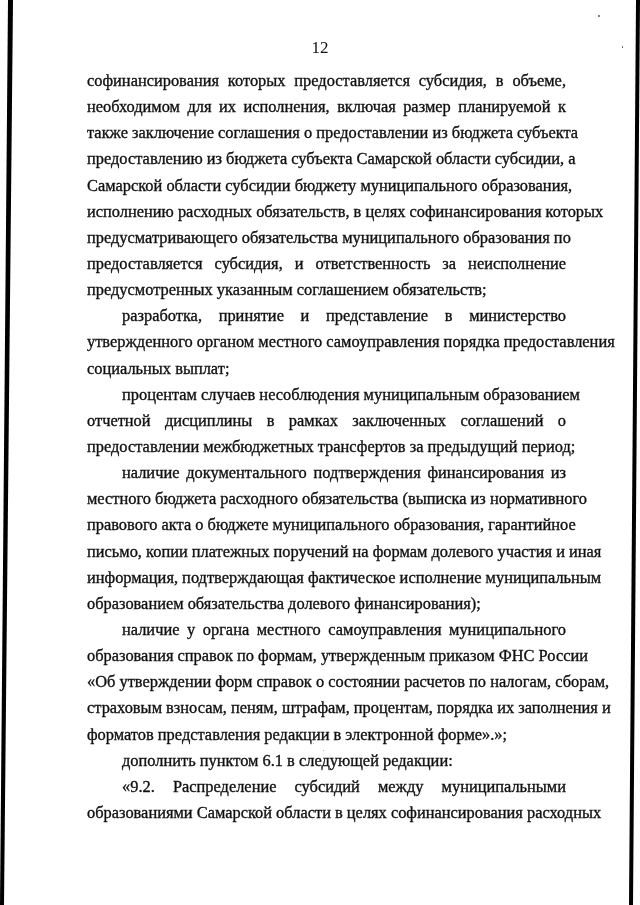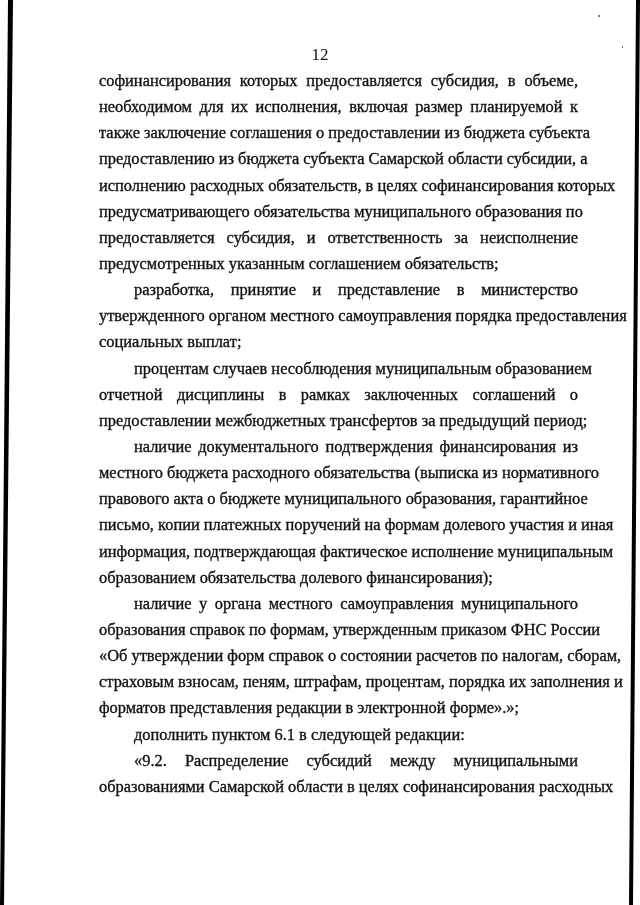--- a/index.html
+++ b/index.html
@@ -5,25 +5,25 @@
   html, body { margin: 0; padding: 0; }
   body {
     width: 640px; height: 905px; overflow: hidden;
     background: #ffffff; position: relative;
     font-family: "Liberation Serif", "DejaVu Serif", serif;
     color: #111111;
   }
   .page { position: absolute; left: 0; top: 0; width: 640px; height: 905px; }
   .edges { position: absolute; left: 0; top: 0; width: 640px; height: 905px; pointer-events: none; }
   .page-number {
-    position: absolute; left: 0; width: 640px; top: 44px;
+    position: absolute; left: 0; width: 640px; top: 37px;
     text-align: center; font-size: 17px; line-height: 22px;
   }
   .body-text {
-    position: absolute; left: 99px; top: 68px; width: 479px;
+    position: absolute; left: 87px; top: 68px; width: 479px;
     font-size: 16.4px; line-height: 26.15px; font-weight: bold;
     -webkit-text-stroke: 0.15px #111;
   }
   .body-text .line {
     display: block; white-space: nowrap; height: 26.15px;
     text-align: justify; text-align-last: justify;
     font-weight: normal; -webkit-text-stroke: 0.35px #111;
     letter-spacing: 0;
   }
   .body-text .line.indent { padding-left: 35px; }
@@ -46,20 +46,21 @@
   <div class="speck" style="left:323px; top:750px; width:1px; height:1px; background:#999;"></div>
   <div class="speck" style="left:333px; top:795px; width:1px; height:1px; background:#999;"></div>
 
   <div class="page-number">12</div>
 
   <div class="body-text" id="body-text">
       <span class="line">софинансирования которых предоставляется субсидия, в объеме,</span>
       <span class="line">необходимом для их исполнения, включая размер планируемой к</span>
       <span class="line">также заключение соглашения о предоставлении из бюджета субъекта</span>
       <span class="line">предоставлению из бюджета субъекта Самарской области субсидии, а</span>
+      <span class="line">Самарской области субсидии бюджету муниципального образования,</span>
       <span class="line">исполнению расходных обязательств, в целях софинансирования которых</span>
       <span class="line">предусматривающего обязательства муниципального образования по</span>
       <span class="line">предоставляется субсидия, и ответственность за неисполнение</span>
       <span class="line last">предусмотренных указанным соглашением обязательств;</span>
       <span class="line indent">разработка, принятие и представление в министерство</span>
       <span class="line">утвержденного органом местного самоуправления порядка предоставления</span>
       <span class="line last">социальных выплат;</span>
       <span class="line indent">процентам случаев несоблюдения муниципальным образованием</span>
       <span class="line">отчетной дисциплины в рамках заключенных соглашений о</span>
       <span class="line last">предоставлении межбюджетных трансфертов за предыдущий период;</span>

